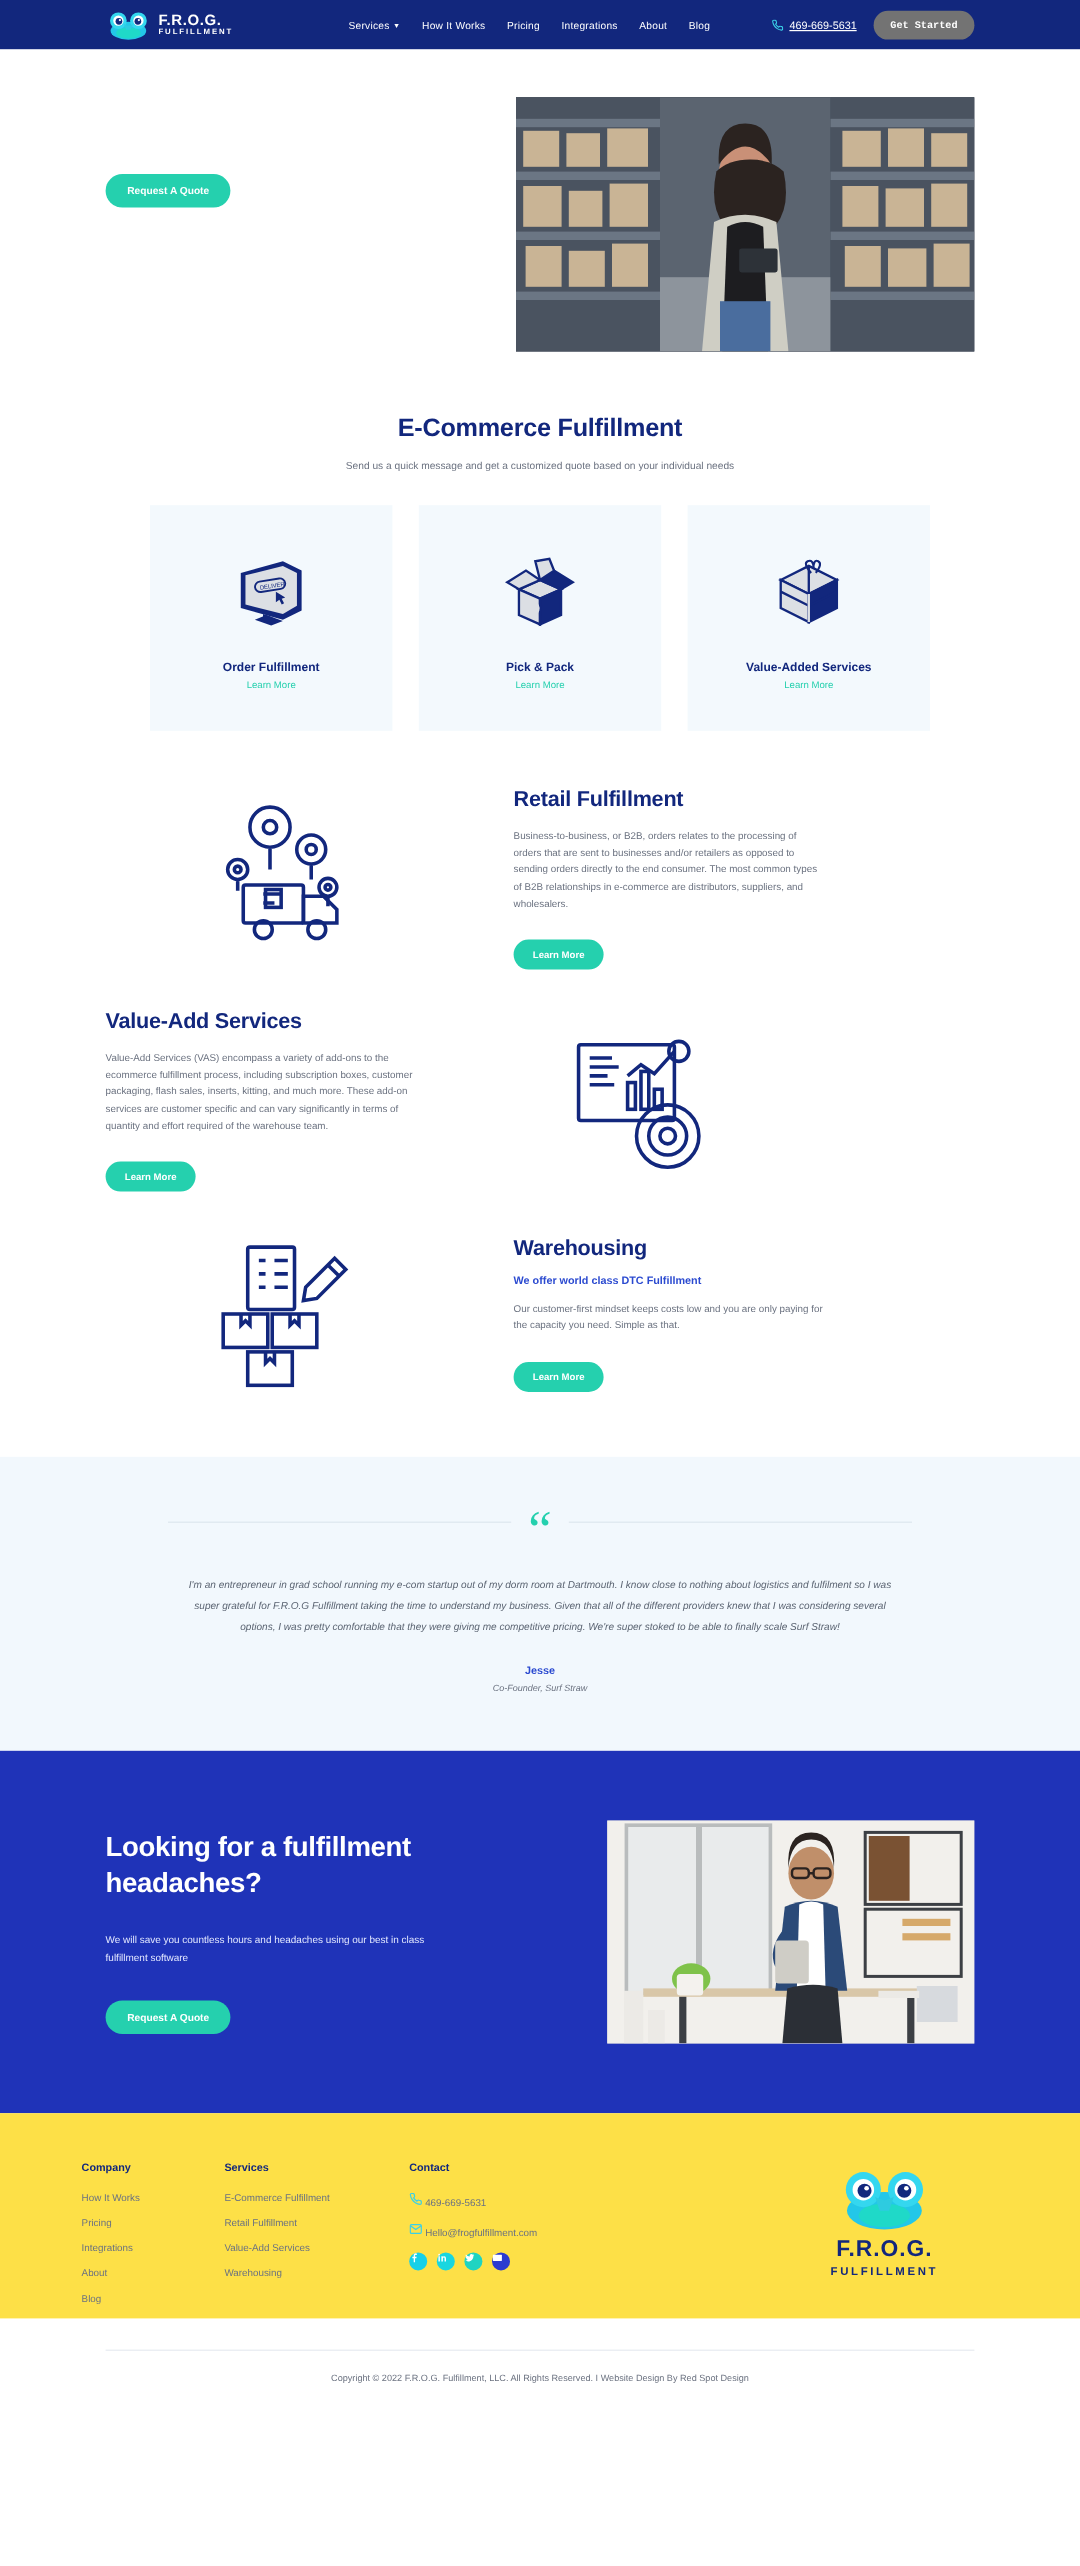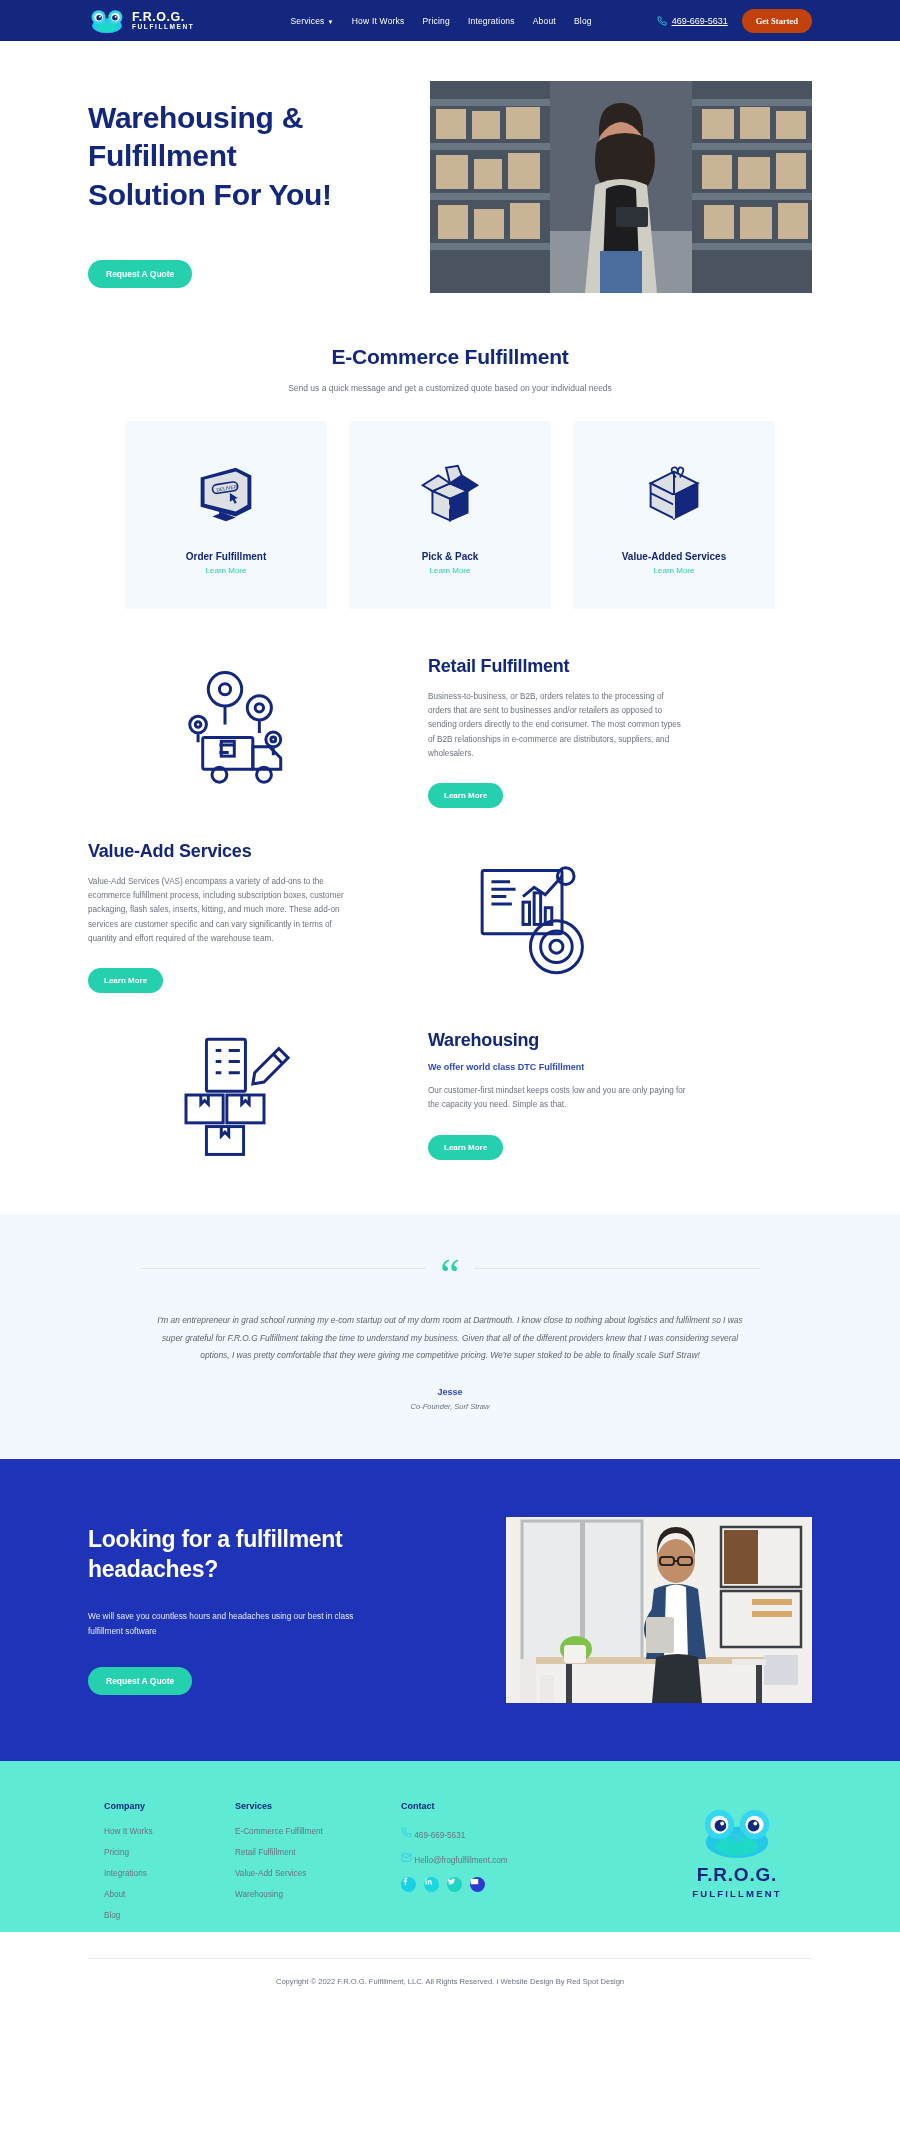--- a/index.html
+++ b/index.html
@@ -29,23 +29,23 @@
   .nav-links { display:flex; align-items:center; gap:18px; margin-left:96px; }
   .nav-links a {
     color:#ffffff; font-size:8.5px; text-decoration:none; letter-spacing:.2px;
     display:flex; align-items:center; gap:3px; white-space:nowrap;
   }
   .caret { font-size:6px; line-height:1; position:relative; top:1px; }
   .nav-right { margin-left:auto; display:flex; align-items:center; gap:14px; }
   .phone { display:flex; align-items:center; gap:5px; color:#fff; font-size:9px; white-space:nowrap;}
   .phone svg { width:10px; height:10px; }
   .btn-teal {
-    background:#c2410c; color:#ffffff; border:none; border-radius:40px;
+    background:#737373; color:#ffffff; border:none; border-radius:40px;
     font-size:8.5px; font-weight:600; padding:7px 14px; cursor:pointer;
-    font-family:Liberation Serif, serif; white-space:nowrap;
+    font-family:Liberation Mono, monospace; white-space:nowrap;
   }
 
   
   .hero { display:flex; padding:40px 88px 0 88px; gap:10px; }
   .hero-left { width:270px; padding-top:18px; }
   .hero h1 {
     font-size:30px; line-height:1.28; color:#12277d; font-weight:700; letter-spacing:-.3px;
   }
   .hero .btn-quote {
     margin-top:46px;
@@ -110,21 +110,21 @@
   .cta-left p { font-size:8.3px; color:#e3e8ff; line-height:1.8; margin-top:24px; }
   .cta-left .btn-quote2 {
     margin-top:28px; background:#25d0ae; color:#fff; border:none; border-radius:40px;
     font-size:8.5px; font-weight:600; padding:9px 18px; cursor:pointer;
     font-family:"Liberation Sans", sans-serif;
   }
   .cta-img { width:306px; height:186px; margin-left:auto; overflow:hidden; position:relative; background:#e9e7e2;}
   .cta-img svg { position:absolute; inset:0; width:100%; height:100%; }
 
   
-  .footer { background:#5eead4; padding:40px 88px 0 104px; display:flex; gap:16px; }
+  .footer { background:#fde047; padding:40px 88px 0 68px; display:flex; gap:4px; }
   .fcol { width:115px; }
   .fcol.services { width:150px; }
   .fcol.contact { width:200px; }
   .fcol h4 { font-size:9px; color:#12277d; font-weight:700; margin-bottom:16px; }
   .fcol a, .fcol span.fitem {
     display:block; font-size:8.2px; color:#6b7280; text-decoration:none; margin-bottom:12px;
   }
   .contact-line { display:flex; align-items:center; gap:7px; margin-bottom:13px; }
   .contact-line span { font-size:8.2px; color:#6b7280; }
   .socials { display:flex; gap:8px; margin-top:10px; }
@@ -187,21 +187,20 @@
           <path d="M22 16.9v3a2 2 0 0 1-2.2 2 19.8 19.8 0 0 1-8.6-3.1 19.5 19.5 0 0 1-6-6A19.8 19.8 0 0 1 2.1 4.2 2 2 0 0 1 4.1 2h3a2 2 0 0 1 2 1.7c.1 1 .4 1.9.7 2.8a2 2 0 0 1-.5 2.1L8.1 9.9a16 16 0 0 0 6 6l1.3-1.3a2 2 0 0 1 2.1-.4c.9.3 1.8.6 2.8.7a2 2 0 0 1 1.7 2z"></path>
         </svg>
         <span>469-669-5631</span>
       </a>
       <button class="btn-teal">Get Started</button>
     </div>
   </div>
 
   <section class="hero">
     <div class="hero-left">
-      <h1>Warehousing &amp; Fulfillment Solution For You!</h1>
       <button class="btn-quote">Request A Quote</button>
     </div>
     <div class="hero-img">
       <svg viewBox="0 0 382 212" preserveAspectRatio="none">
         <rect width="382" height="212" fill="#3c4652"></rect>
         <rect x="0" y="0" width="120" height="212" fill="#4a5360"></rect>
         <rect x="262" y="0" width="120" height="212" fill="#4a5360"></rect>
         <rect x="0" y="18" width="120" height="7" fill="#6b7684"></rect>
         <rect x="0" y="62" width="120" height="7" fill="#6b7684"></rect>
         <rect x="0" y="112" width="120" height="7" fill="#6b7684"></rect>

